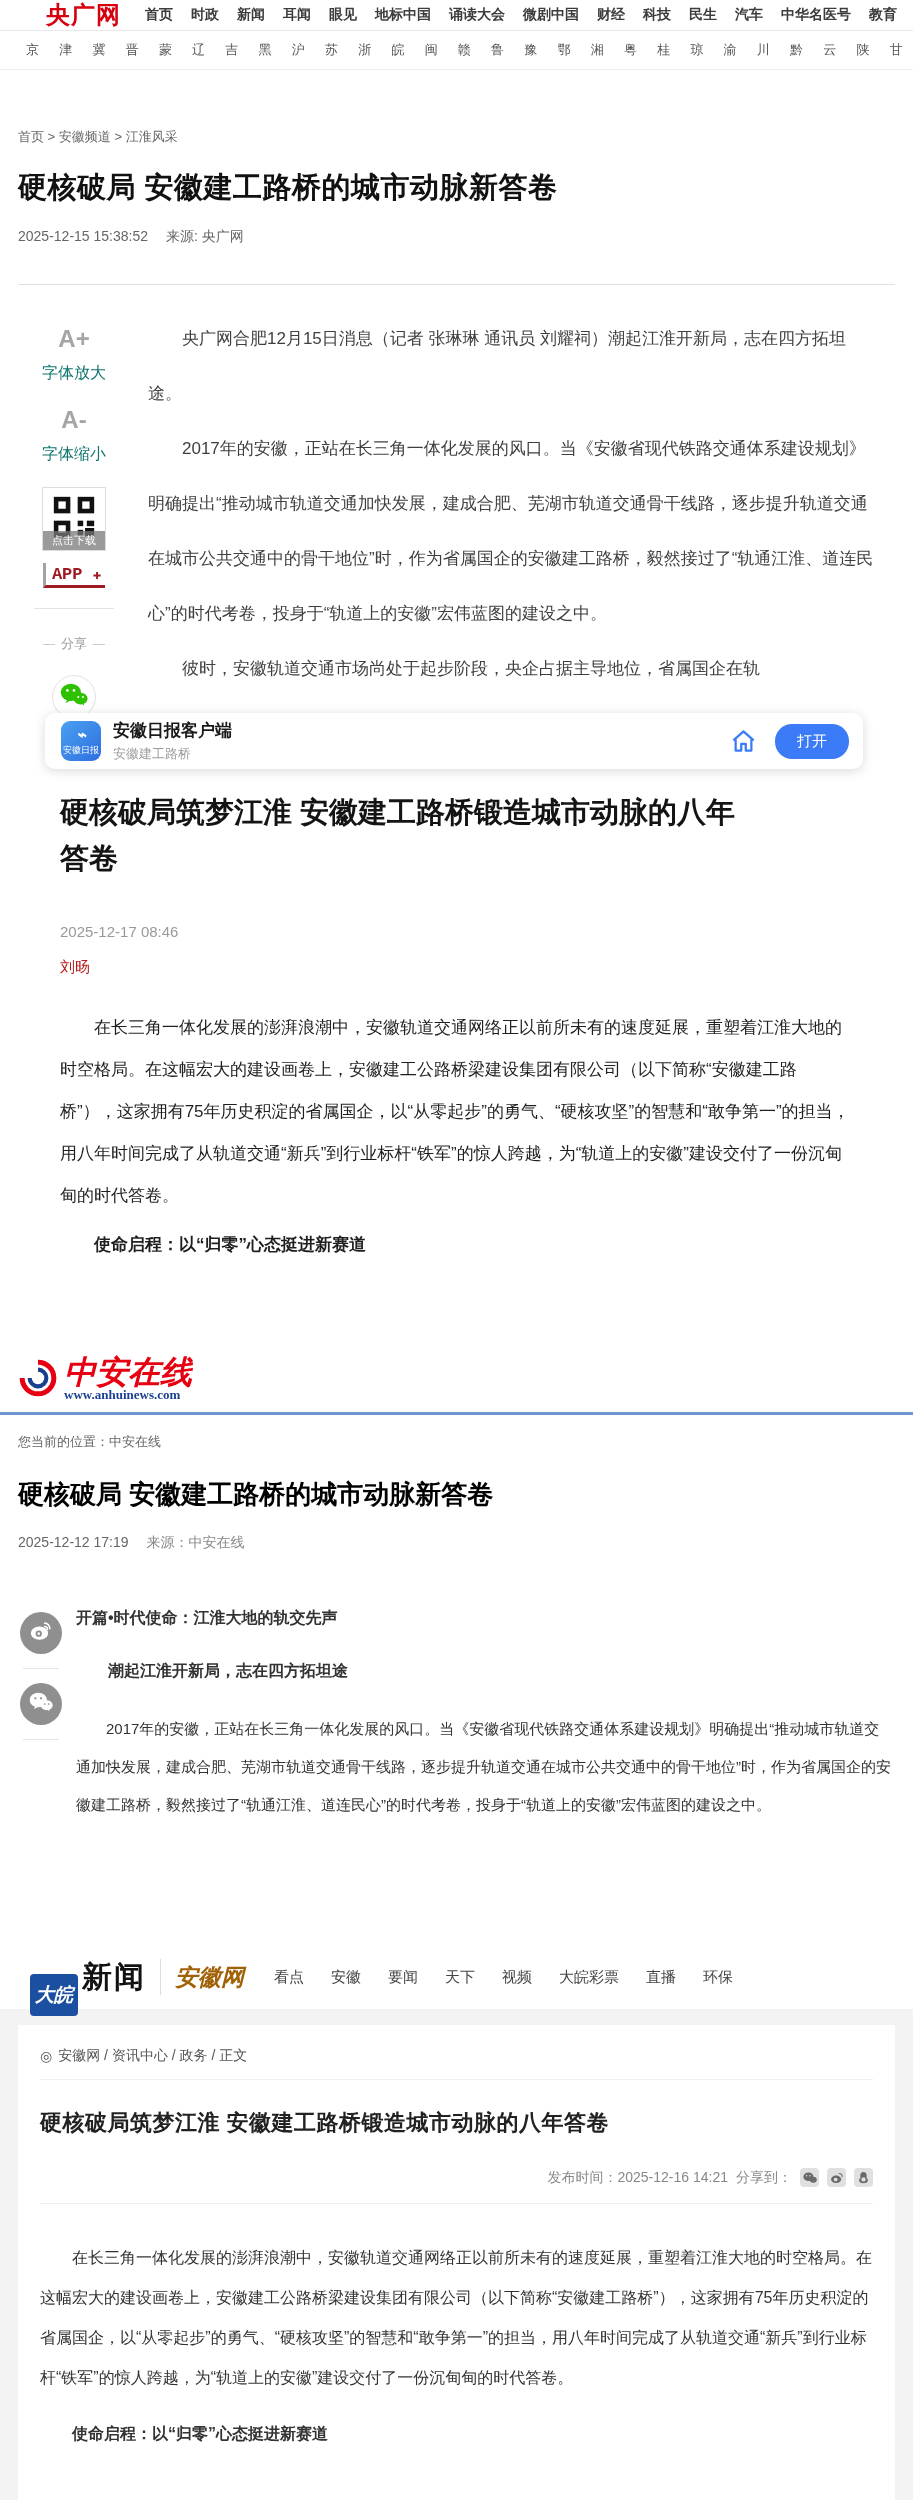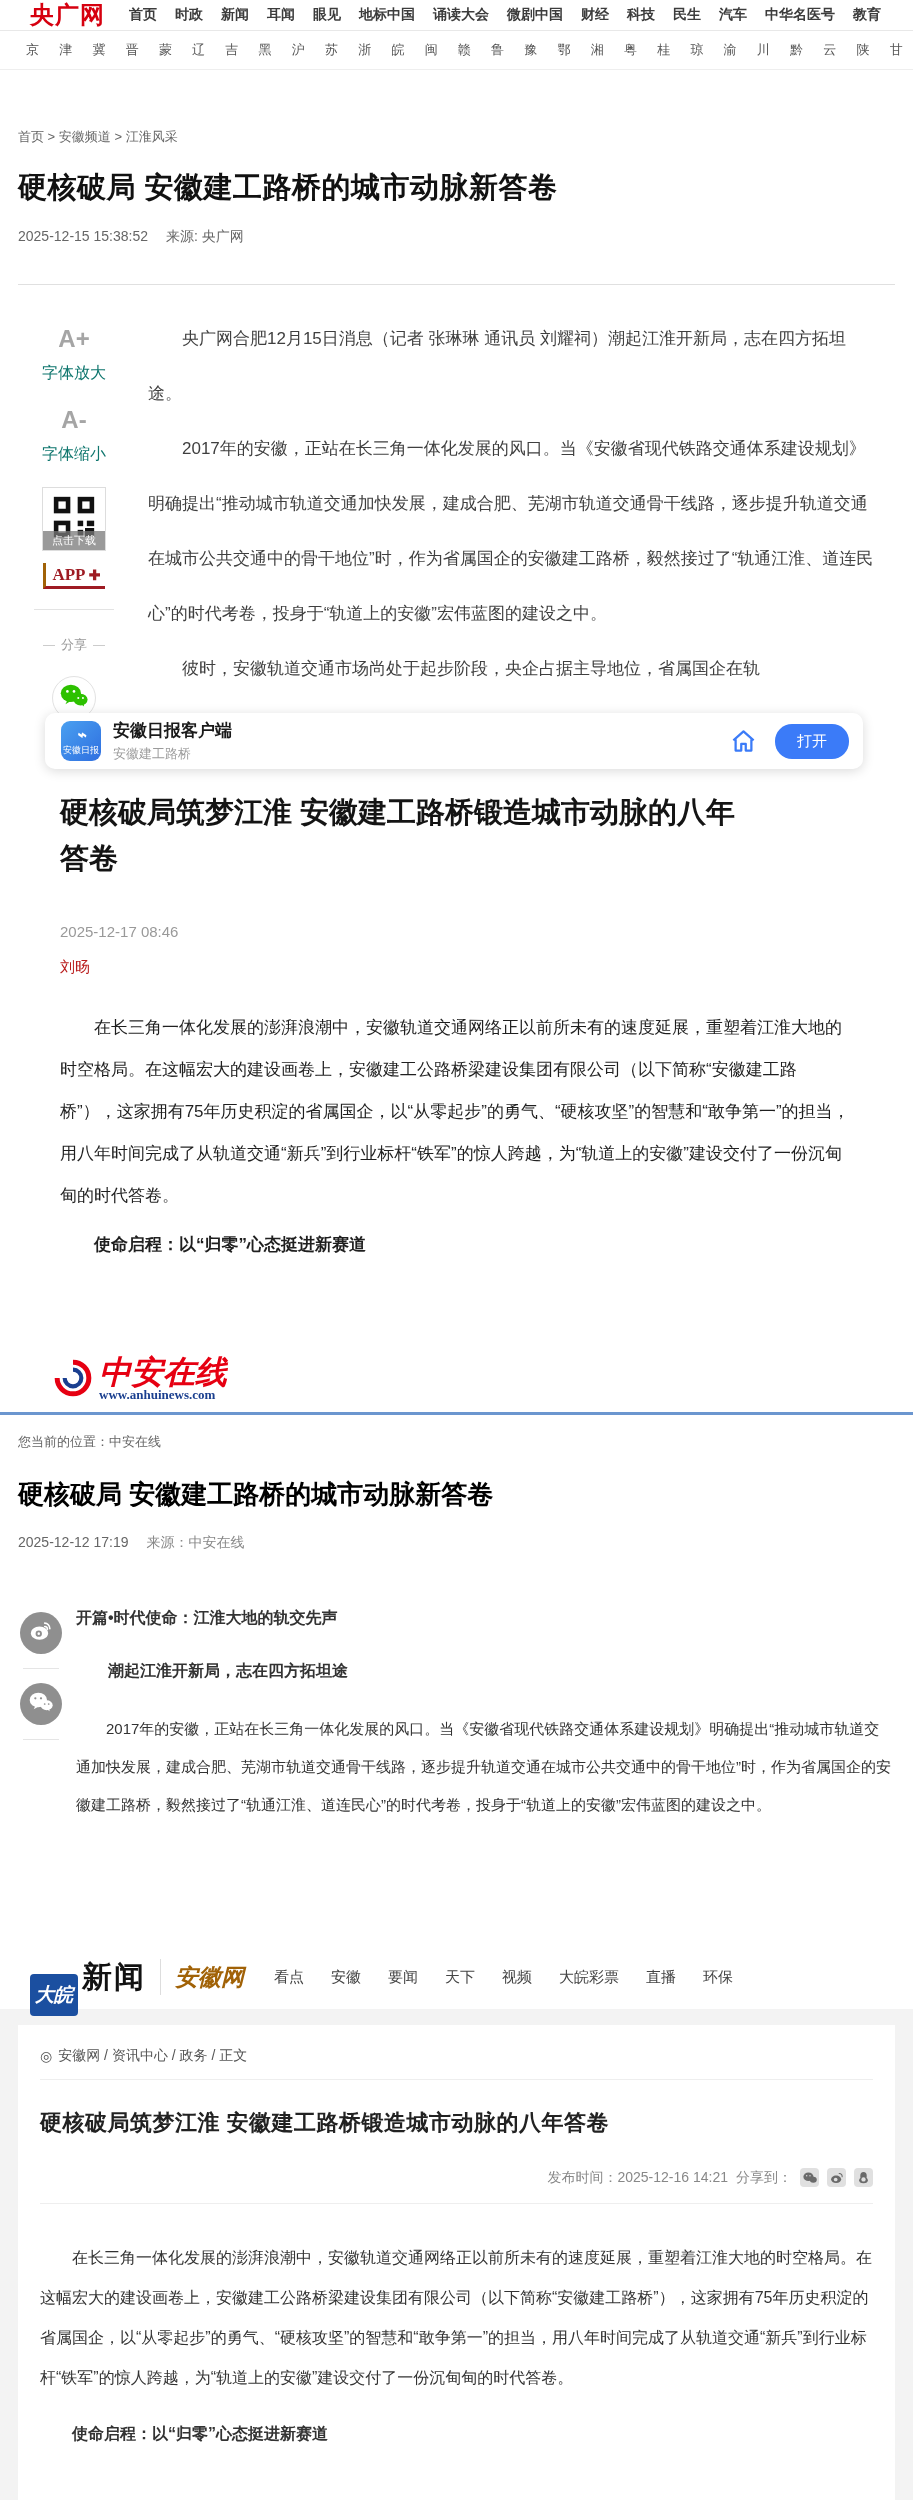--- a/index.html
+++ b/index.html
@@ -1,38 +1,38 @@
 <!DOCTYPE html>
 <html><head>
 <meta charset="utf-8">
 <style>
   * { margin:0; padding:0; box-sizing:border-box; }
   body { font-family:"Liberation Sans","DejaVu Sans",sans-serif; background:#fff; }
   .page { position:relative; width:913px; height:2500px; overflow:hidden; background:#fff; }
 
   
   .sec-cnr { position:absolute; top:0; left:0; width:913px; height:713px; overflow:hidden; background:#fff; }
-  .cnr-nav { display:flex; align-items:center; height:30px; padding-left:30px; gap:18px; white-space:nowrap; overflow:hidden; }
+  .cnr-nav { display:flex; align-items:center; height:30px; padding-left:46px; gap:18px; white-space:nowrap; overflow:hidden; }
   .cnr-logo { color:#d6000f; font-weight:bold; font-size:24px; letter-spacing:1px; margin-right:6px; font-family:"Liberation Serif","DejaVu Serif",serif; }
   .cnr-nav a { font-size:14px; font-weight:bold; color:#3c3c3c; text-decoration:none; }
   .cnr-prov { display:flex; align-items:center; height:40px; padding:0 10px 0 26px; justify-content:space-between; border-top:1px solid #e8e8e8; border-bottom:1px solid #eee; white-space:nowrap; overflow:hidden; }
   .cnr-prov a { font-size:13px; color:#555; text-decoration:none; }
   .cnr-body { padding:58px 18px 0 18px; }
   .cnr-crumb { font-size:13px; color:#666; }
   .cnr-title { margin-top:22px; font-size:29px; font-weight:bold; color:#111; letter-spacing:.5px; }
   .cnr-meta { margin-top:20px; font-size:14px; color:#666; }
   .cnr-meta .src { margin-left:14px; }
   .cnr-wrap { margin-top:38px; border-top:1px solid #e0e0e0; display:flex; }
   .cnr-side { width:112px; flex:0 0 112px; padding-top:40px; display:flex; flex-direction:column; align-items:center; color:#9a9a9a; }
   .fontbtn { text-align:center; margin-bottom:22px; cursor:pointer; }
   .fontbtn .big { font-size:24px; font-weight:bold; color:#a5a5a5; }
   .fontbtn .lbl { font-size:16px; color:#0f766e; margin-top:10px; }
   .qrbox { position:relative; width:64px; height:64px; border:1px solid #ddd; background:#fff; display:flex; align-items:center; justify-content:center; }
   .qrbox .dl { position:absolute; left:0; right:0; bottom:0; background:rgba(120,120,120,.75); color:#fff; font-size:11px; text-align:center; padding:2px 0; }
-  .appbadge { margin-top:12px; color:#9e1b23; font-family:Liberation Serif, serif; font-weight:bold; font-size:17px; border-left:3px solid #a16207; border-bottom:3px solid #9e1b23; padding:2px 4px 1px 6px; }
+  .appbadge { margin-top:12px; color:#9e1b23; font-family:Liberation Mono, monospace; font-weight:bold; font-size:17px; border-left:3px solid #a3a3a3; border-bottom:3px solid #9e1b23; padding:2px 4px 1px 6px; }
   .appbadge .plus { color:#9e1b23; font-size:14px; }
   .side-div { width:80px; border-top:1px solid #e3e3e3; margin:20px 0 26px 0; }
   .sharelbl { display:flex; align-items:center; gap:6px; font-size:13px; color:#9a9a9a; }
   .sharelbl::before,.sharelbl::after { content:""; width:12px; border-top:1px solid #ccc; }
   .wx-circle { margin-top:22px; width:44px; height:44px; border-radius:50%; border:1px solid #e2e2e2; display:flex; align-items:center; justify-content:center; cursor:pointer; }
   .cnr-art { flex:1; padding:26px 20px 0 18px; }
   .cnr-art p { font-size:17px; color:#3f3f3f; line-height:55px; text-indent:2em; }
 
   
   .banner { position:absolute; top:713px; left:45px; width:818px; height:56px; background:#fff; border-radius:10px; box-shadow:0 2px 12px rgba(0,0,0,.15); display:flex; align-items:center; padding:0 14px 0 16px; z-index:5; }
@@ -47,21 +47,21 @@
   
   .sec-ahd { position:absolute; top:769px; left:0; width:913px; height:571px; overflow:hidden; background:#fff; padding:20px 62px 0 60px; }
   .ahd-title { font-size:29px; font-weight:bold; color:#141414; line-height:46px; max-width:700px; }
   .ahd-date { margin-top:42px; font-size:15px; color:#999; }
   .ahd-author { margin-top:18px; font-size:15px; color:#b91c1c; }
   .ahd-p { margin-top:30px; font-size:17px; color:#1f1f1f; line-height:42px; text-indent:2em; }
   .ahd-h { margin-top:16px; font-size:17px; font-weight:bold; color:#1f1f1f; text-indent:2em; }
 
   
   .sec-zal { position:absolute; top:1340px; left:0; width:913px; height:605px; overflow:hidden; background:#fff; }
-  .zal-logo { padding:8px 0 0 18px; display:flex; align-items:center; gap:6px; height:72px;margin-left:35px; }
+  .zal-logo { padding:8px 0 0 18px; display:flex; align-items:center; gap:6px; height:72px; }
   .zal-word { color:#e60012; font-weight:bold; font-style:italic; font-size:32px; font-family:"Liberation Serif","DejaVu Serif",serif; line-height:30px; }
   .zal-url { color:#1a3f8f; font-weight:bold; font-size:13px; font-family:"Liberation Serif","DejaVu Serif",serif; }
   .zal-rule { height:3px; background:#6b96cf; }
   .zal-loc { margin:18px 0 0 18px; font-size:13px; color:#666; }
   .zal-title { margin:26px 0 0 18px; font-size:26px; font-weight:bold; color:#000; }
   .zal-meta { margin:22px 0 0 18px; font-size:14px; color:#666; }
   .zal-meta .src { margin-left:14px; color:#888; }
   .zal-body { position:relative; margin-top:56px; padding-left:76px; padding-right:20px; }
   .share-rail { position:absolute; left:20px; top:4px; display:flex; flex-direction:column; align-items:center; }
   .rail-circle { width:42px; height:42px; border-radius:50%; background:#8f8f8f; display:flex; align-items:center; justify-content:center; cursor:pointer; }

